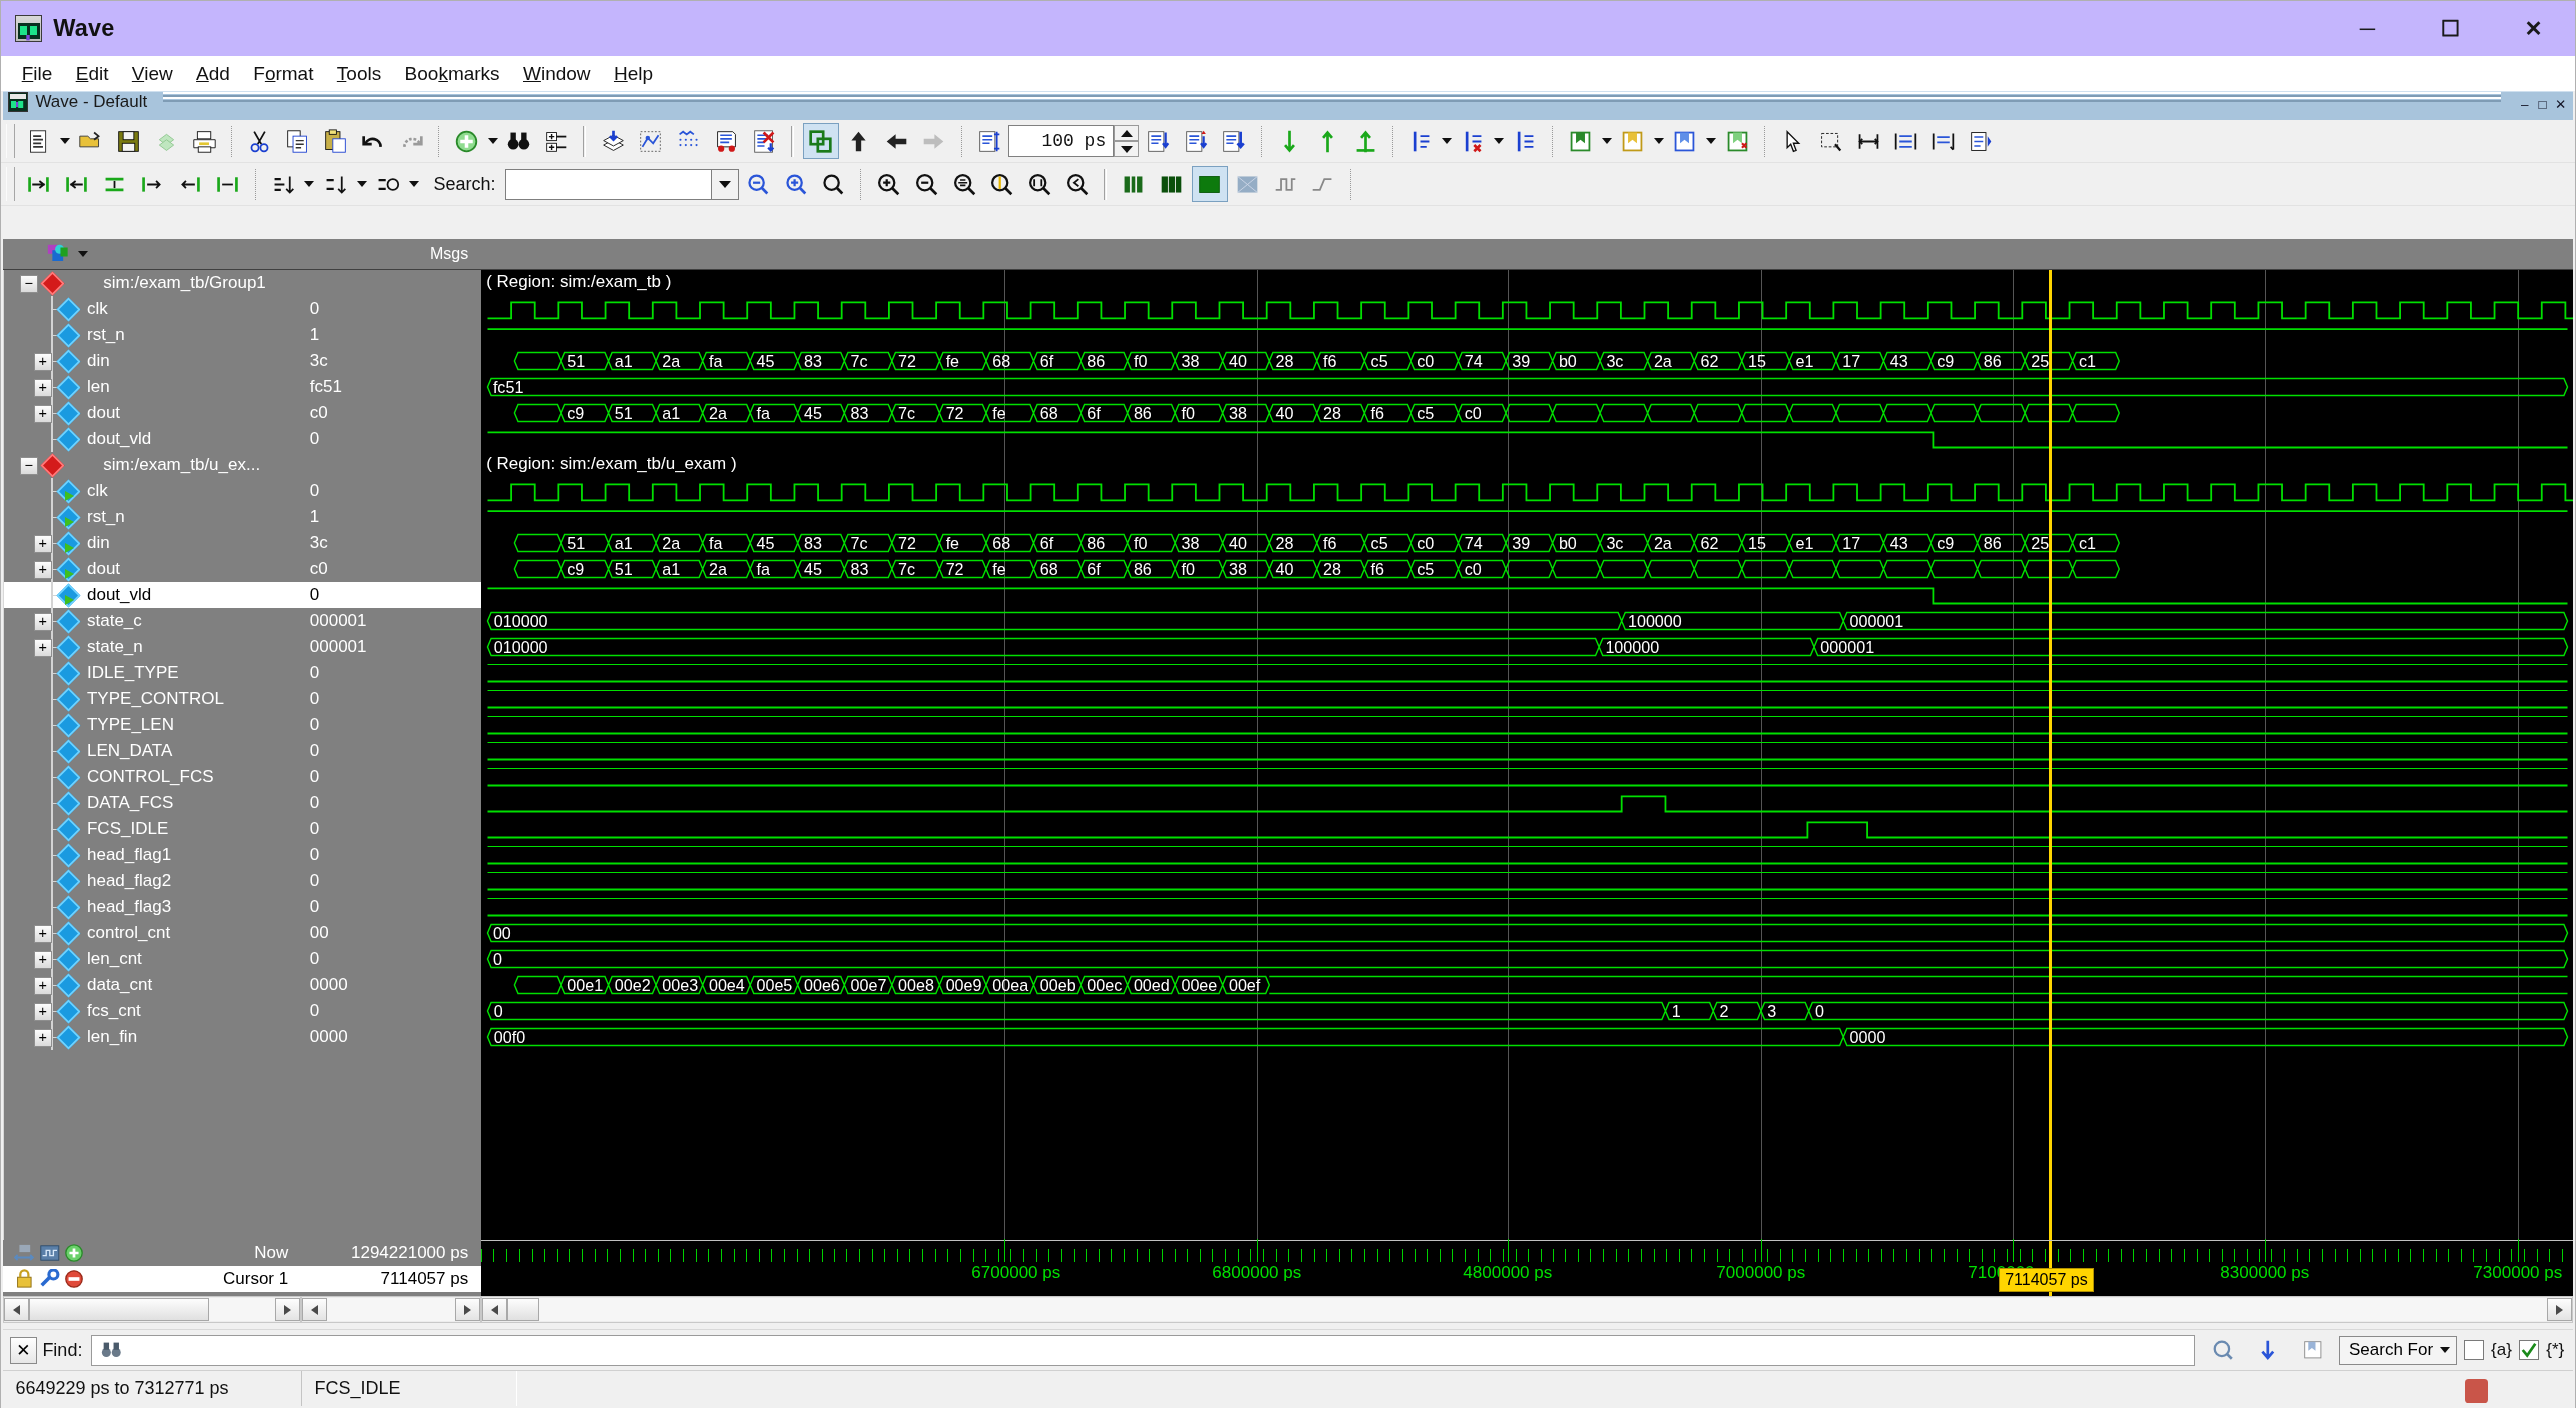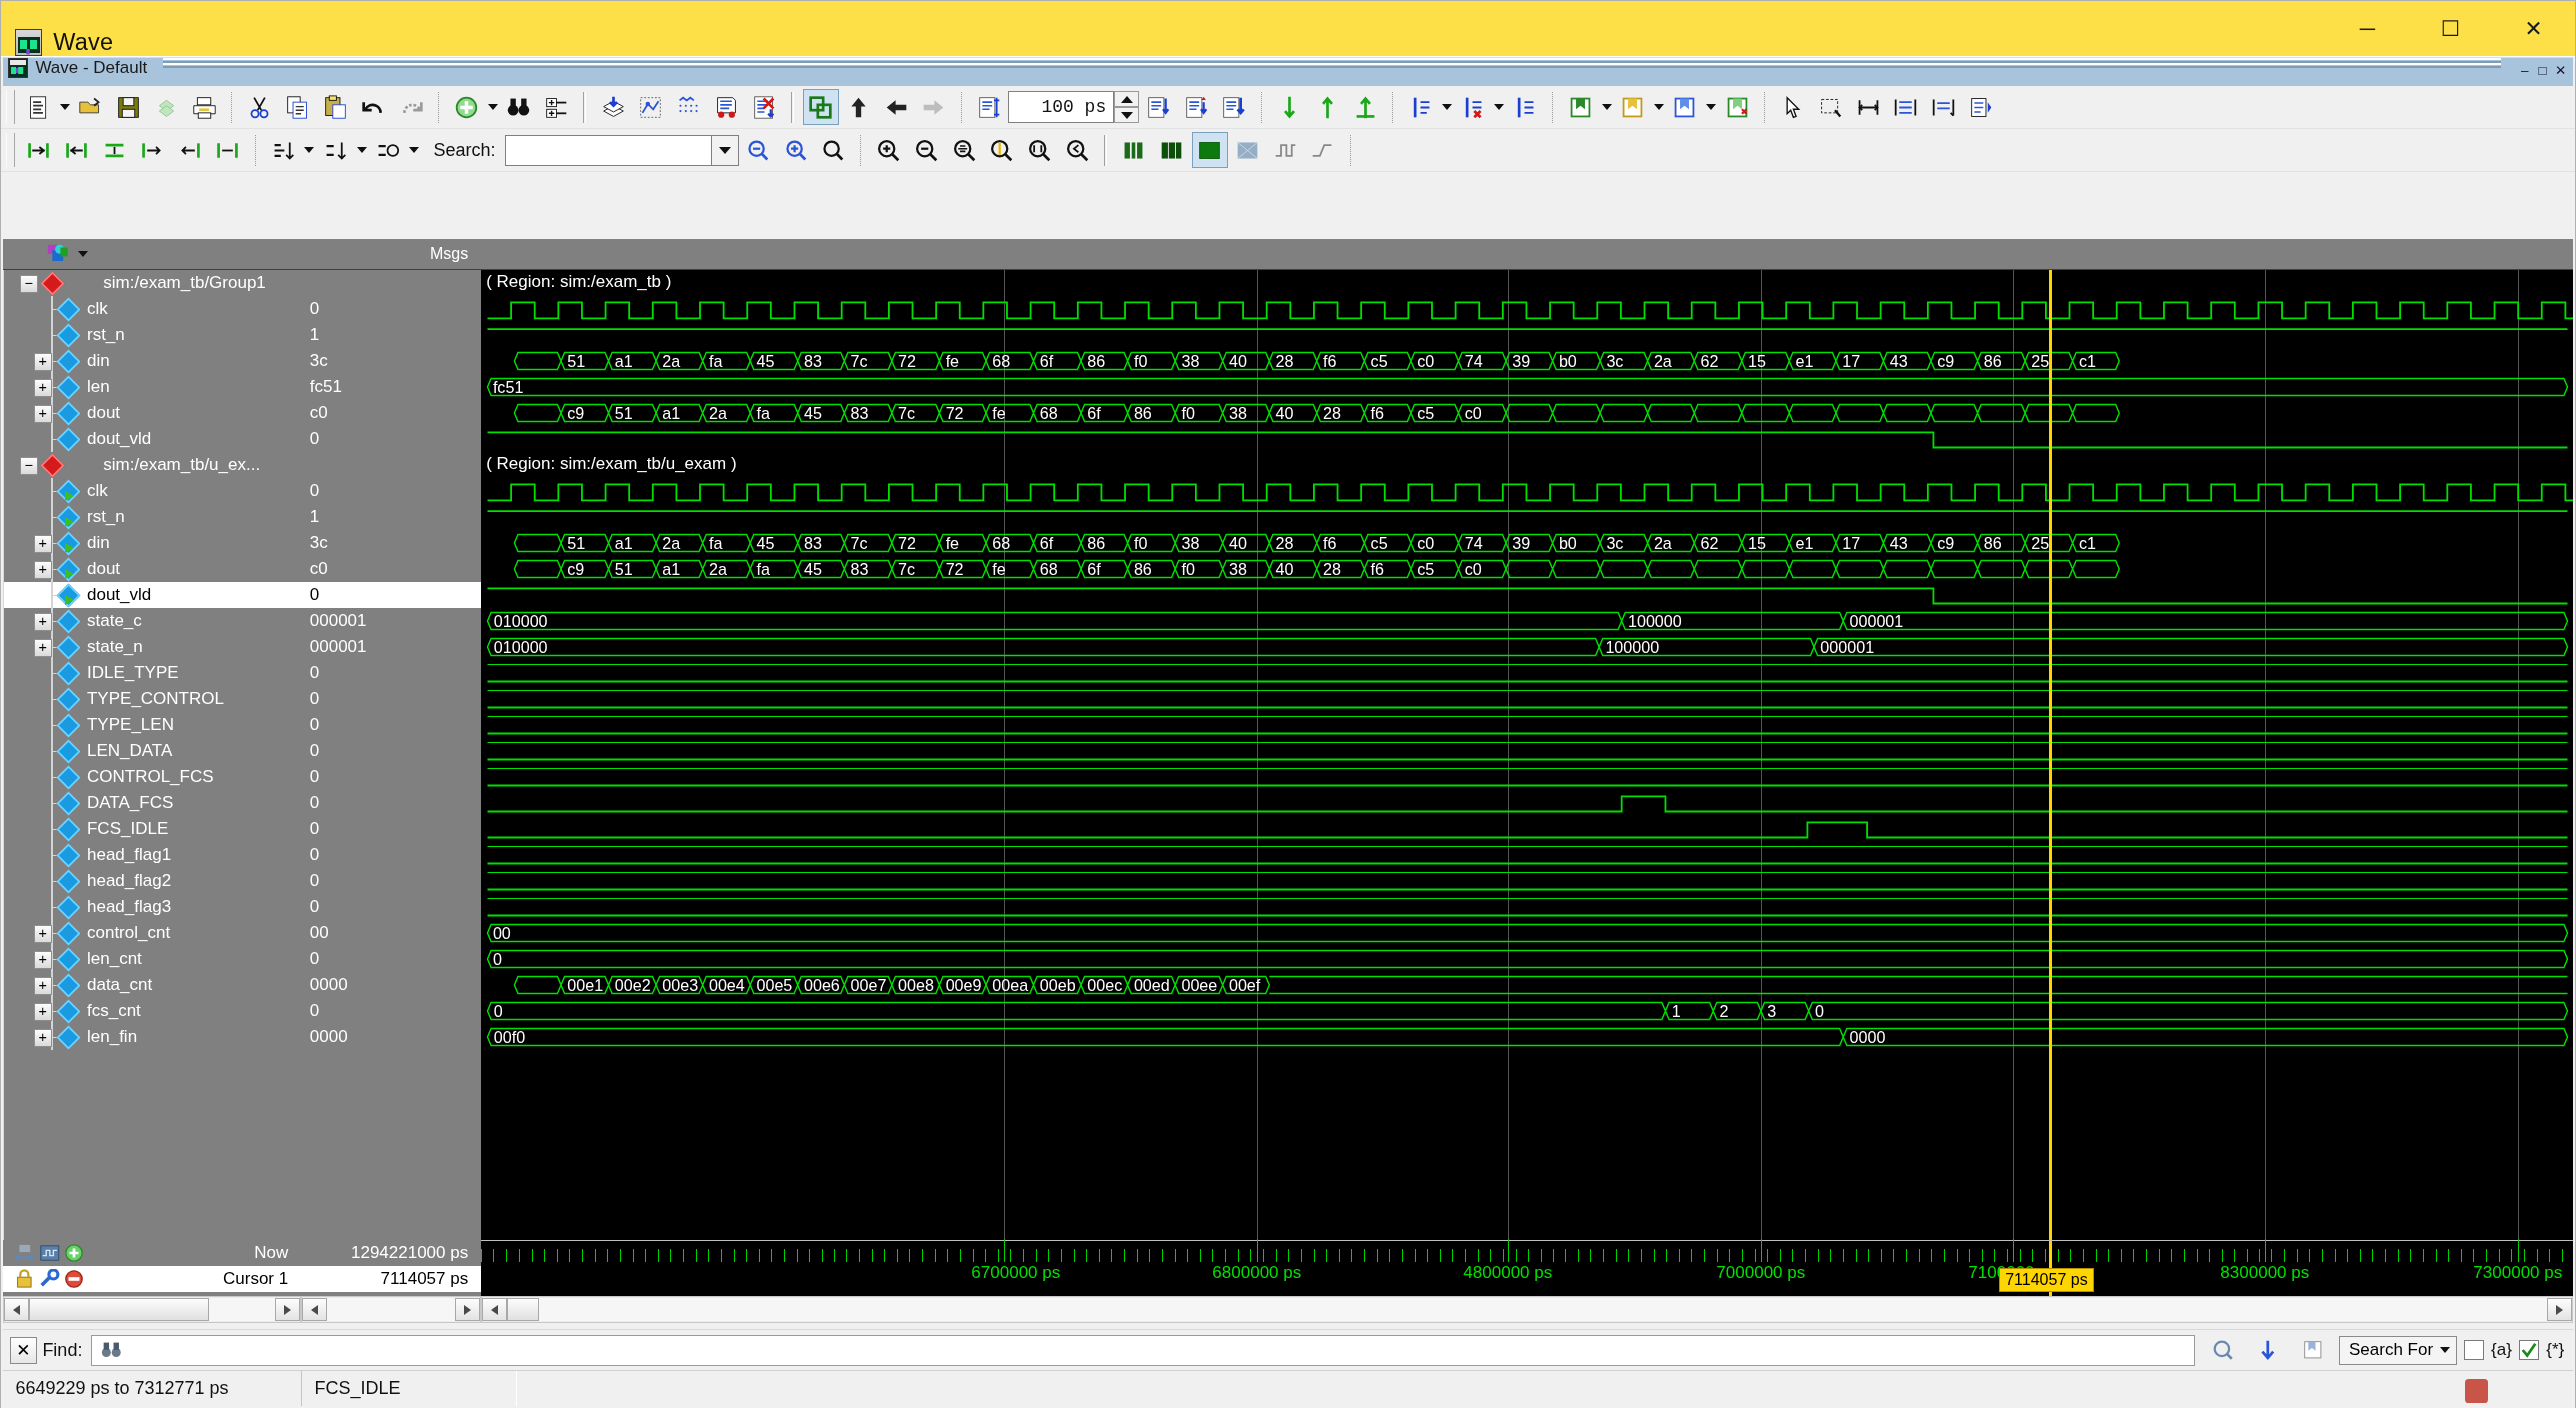--- a/index.html
+++ b/index.html
@@ -15,24 +15,25 @@
   .app {
     position: relative;
     width: 2576px; height: 1409px;
     background: #f0f0f0;
     border: 0.9px solid #b0b0b0;
   }
 
   
   .titlebar {
     height: 56px;
-    background: #fde047;
-    display: flex; align-items: flex-end;
+    background: #c4b5fd;
+    display: flex; align-items: center;
     padding-left: 14.4px;
     border-bottom: 0.9px solid #ffffff;
+    font-weight: bold;
   }
   .title-icon {
     width: 27px; height: 27px;
     background: linear-gradient(#d8d8d8,#bdbdbd);
     border: 1.8px solid #3a3a3a;
     position: relative; margin-right: 10.8px;
     flex: 0 0 auto;
   }
   .title-icon::before {
     content:""; position:absolute; left:1.8px; top:7.2px; right:1.8px; bottom:1.8px;
@@ -287,20 +288,31 @@
         </div>
       <div class="winbtn">
           <span>☐</span>
         </div>
       <div class="winbtn close">
           <span>✕</span>
         </div>
     </div>
   </div>
 
+  <div class="menubar">
+    <div class="menuitem"><u>F</u>ile</div>
+    <div class="menuitem"><u>E</u>dit</div>
+    <div class="menuitem"><u>V</u>iew</div>
+    <div class="menuitem"><u>A</u>dd</div>
+    <div class="menuitem">F<u>o</u>rmat</div>
+    <div class="menuitem"><u>T</u>ools</div>
+    <div class="menuitem">Boo<u>k</u>marks</div>
+    <div class="menuitem"><u>W</u>indow</div>
+    <div class="menuitem"><u>H</u>elp</div>
+  </div>
 
   <div class="pane-caption">
     <div class="pc-icon"></div>
     <div class="pc-title">Wave - Default</div>
     <div class="pc-grip"></div>
     <div class="pc-btns">
       <div class="pc-btn">–</div>
       <div class="pc-btn">□</div>
       <div class="pc-btn">✕</div>
     </div>

